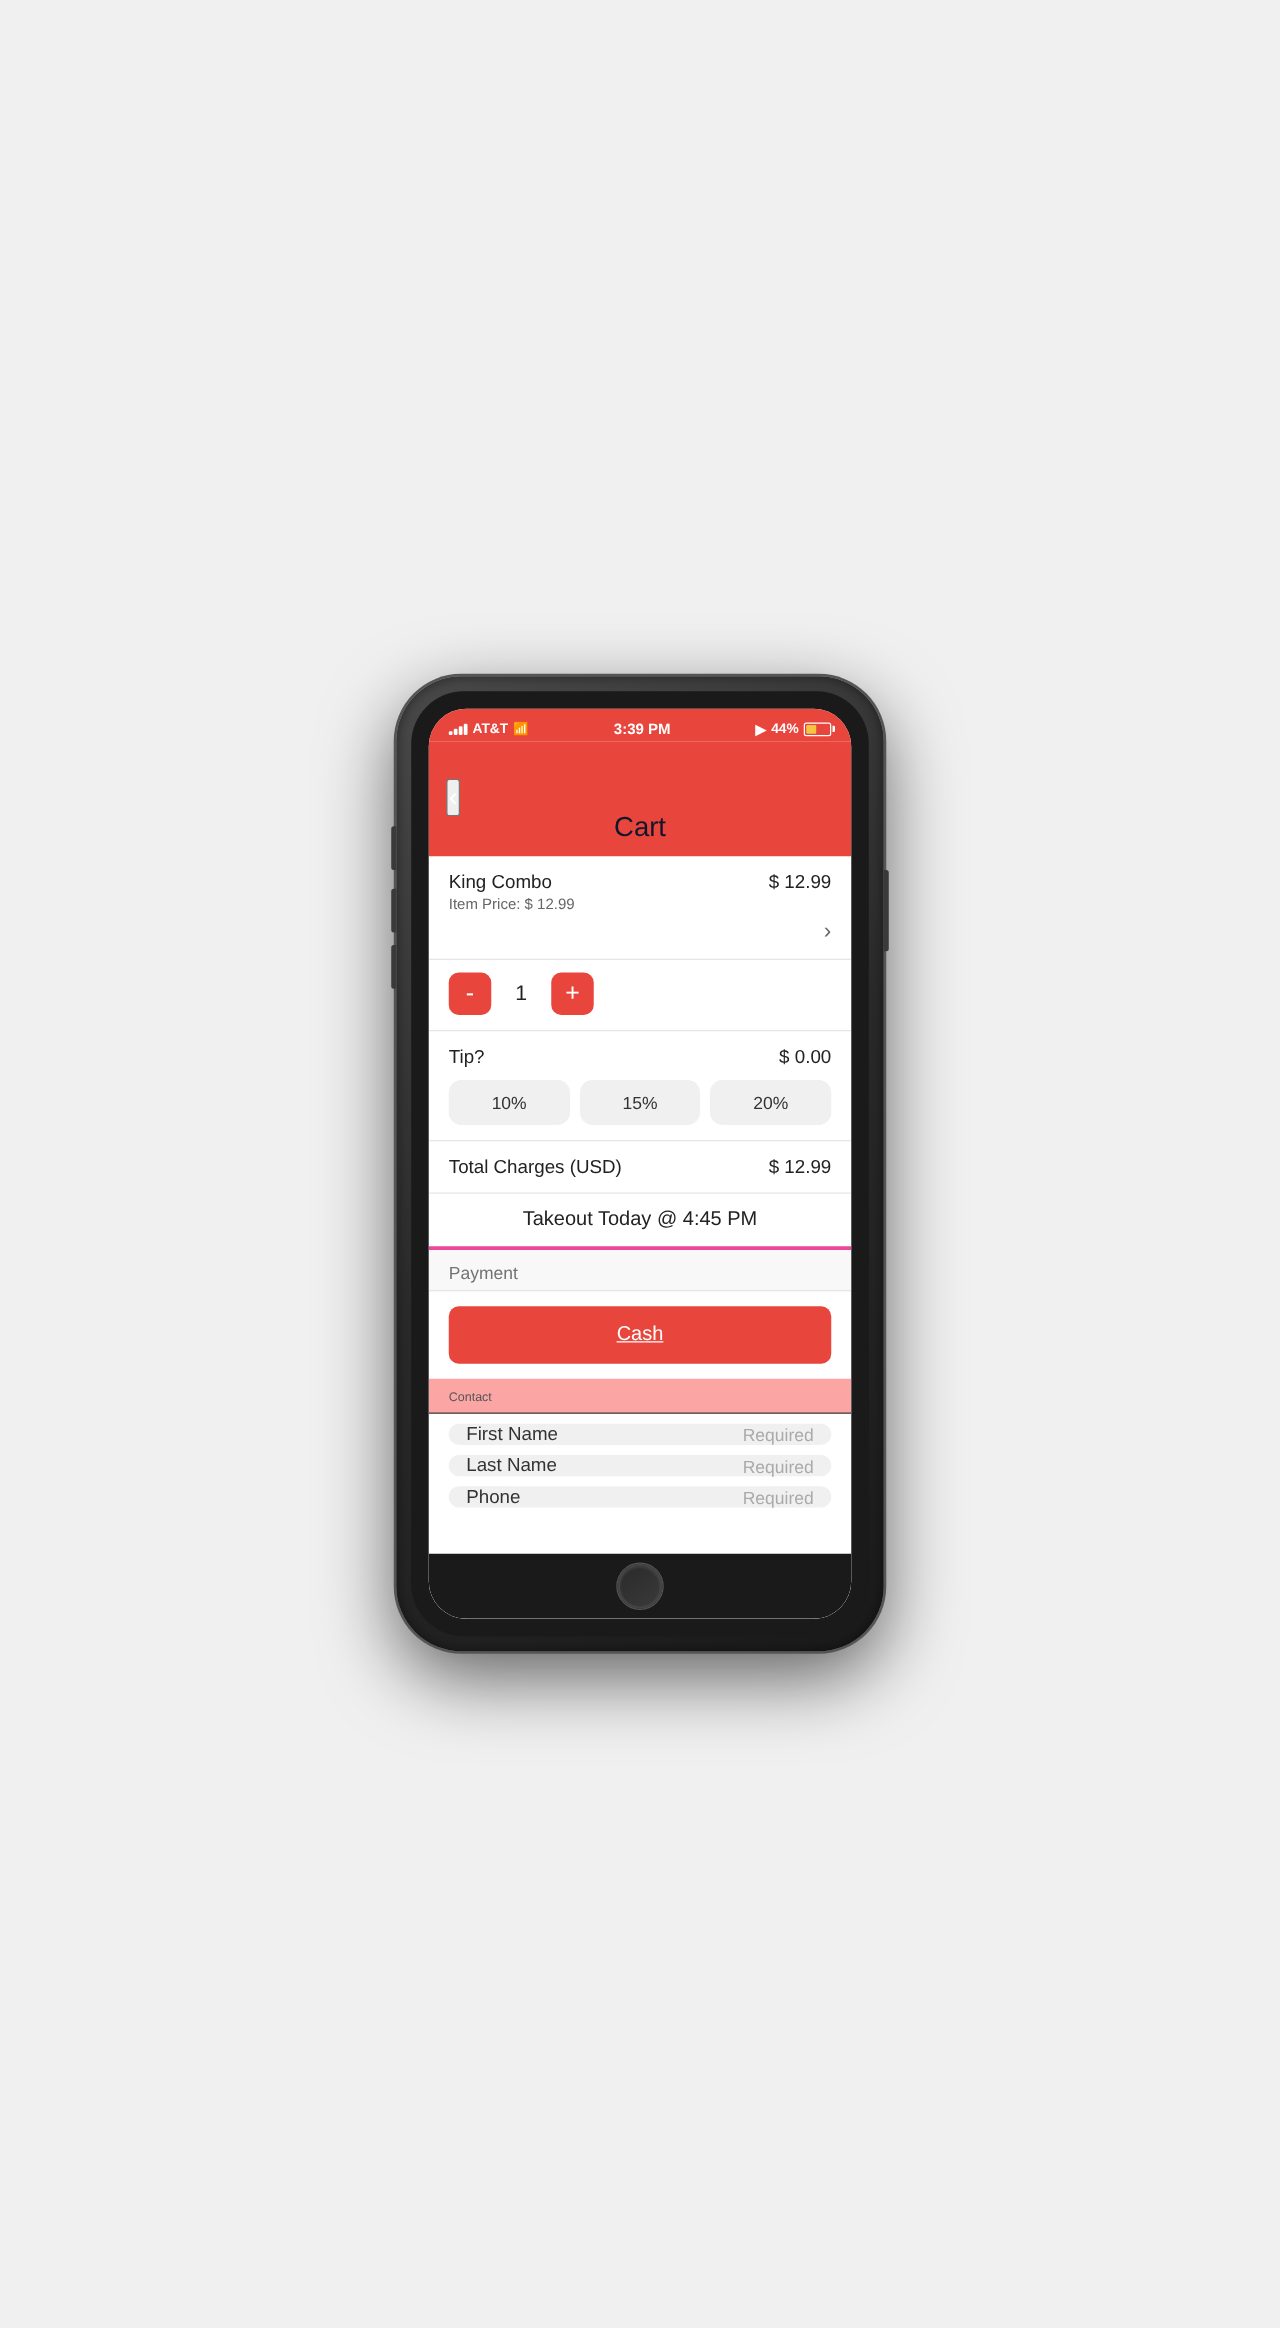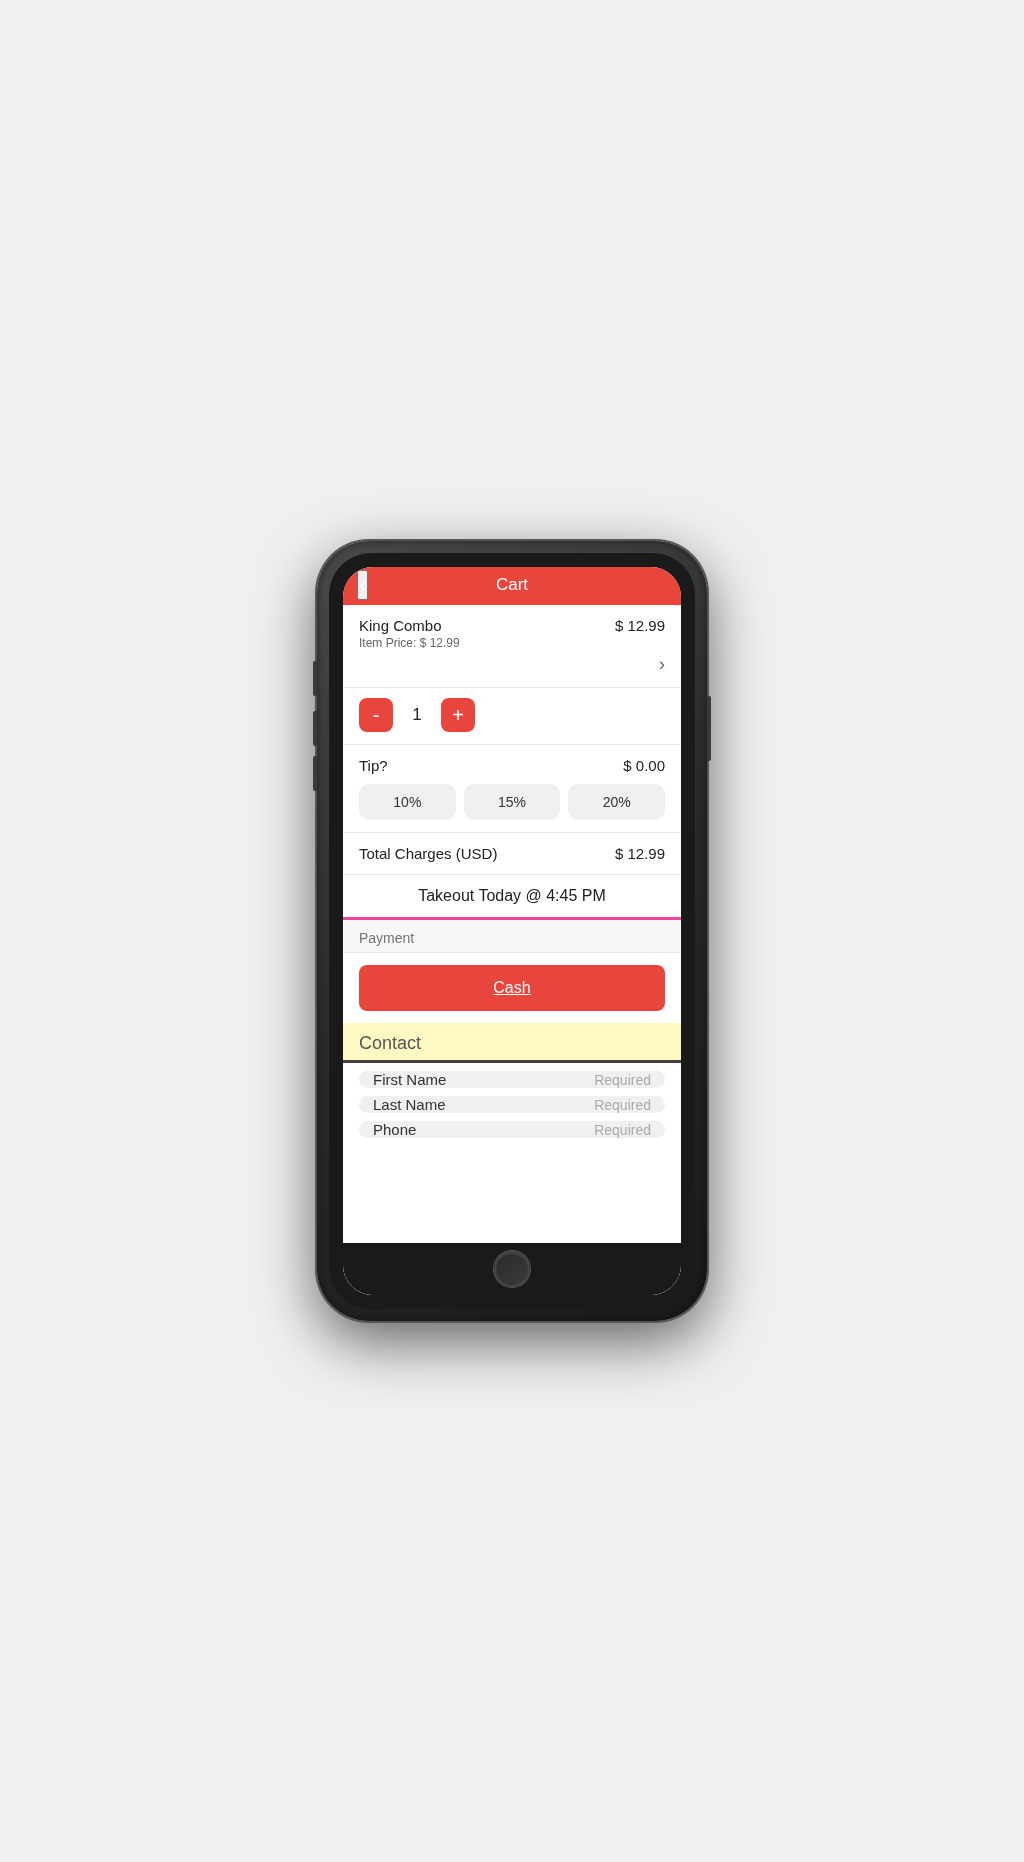--- a/index.html
+++ b/index.html
@@ -170,23 +170,24 @@
     .back-btn {
       position: absolute;
       left: 14px;
       color: white;
       font-size: 22px;
       font-weight: 300;
       cursor: pointer;
     }
 
     .nav-title {
-      color: #ffffff;
-      font-size: 17px;
+      color: #0f172a;
+      font-size: 22px;
       font-weight: 500;
+      margin-top: 48px;
     }
 
     
     .content {
       flex: 1;
       overflow-y: auto;
       background: #fff;
     }
 
     .content::-webkit-scrollbar { display: none; }
@@ -346,24 +347,24 @@
       width: calc(100% - 32px);
       font-size: 16px;
       cursor: pointer;
       text-decoration: underline;
       font-weight: 400;
     }
 
     
     .contact-label {
       padding: 10px 16px 6px;
-      font-size: 18px;
+      font-size: 10px;
       color: #555;
-      background: #fef9c3;
-      border-bottom: 3px solid #404040;
+      background: #fca5a5;
+      border-bottom: 1px solid #404040;
     }
 
     .input-field {
       display: flex;
       justify-content: space-between;
       align-items: center;
       margin: 8px 16px;
       background: #f0f0f0;
       border-radius: 19px;
       padding: 0 14px;
@@ -402,20 +403,44 @@
       box-shadow: 0 0 0 1px #555, inset 0 1px 2px rgba(255,255,255,0.1);
     }
   </style>
 </head>
 <body>
 
 <div class="phone-outer">
   <div class="phone-inner">
     <div class="screen">
 
+      <div class="notch-area">
+        <div class="status-bar">
+          <div class="status-left">
+            <div class="signal-bars">
+              <span></span>
+                <span></span>
+                <span></span>
+                <span></span>
+            </div>
+            <span>AT&amp;T</span>
+            <span class="wifi-icon">📶</span>
+          </div>
+          <div class="status-center">3:39 PM</div>
+          <div class="status-right">
+            <span>▶</span>
+            <span>44%</span>
+            <div class="battery">
+              <div class="battery-body">
+                <div class="battery-fill"></div>
+              </div>
+            </div>
+          </div>
+        </div>
+      </div>
 
       <div class="nav-bar">
         <button class="back-btn">‹</button>
         <span class="nav-title">Cart</span>
       </div>
 
       <div class="content">
 
         
         <div class="cart-item">

